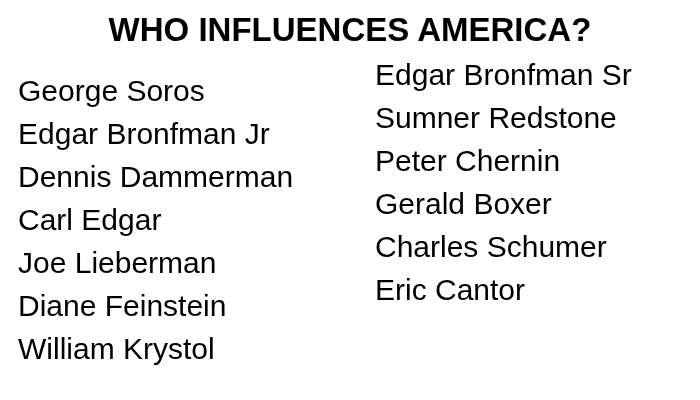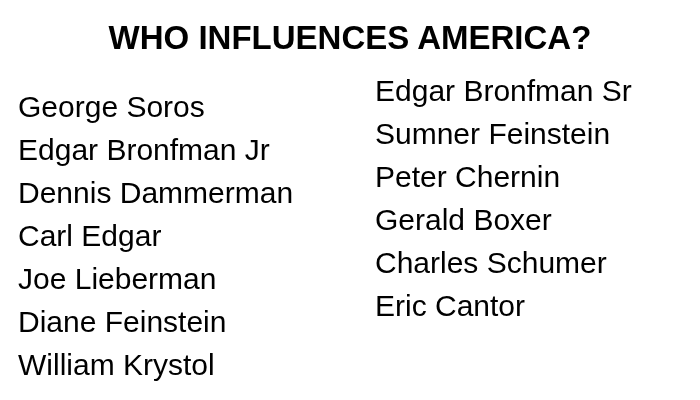--- a/index.html
+++ b/index.html
@@ -10,21 +10,21 @@
   .page {
     position: relative;
     width: 700px;
     height: 400px;
     background: #ffffff;
     color: #000000;
     font-family: "Liberation Sans", sans-serif;
     overflow: hidden;
   }
   .title {
-    margin: 12px;
+    margin: 4px;
     padding-top: 7px;
     text-align: center;
     font-size: 33px;
     font-weight: bold;
     line-height: 38px;
     white-space: nowrap;
   }
   .cols {
     display: flex;
     padding-left: 18px;
@@ -55,20 +55,20 @@
       <li>George Soros</li>
       <li>Edgar Bronfman Jr</li>
       <li>Dennis Dammerman</li>
       <li>Carl Edgar</li>
       <li>Joe Lieberman</li>
       <li>Diane Feinstein</li>
       <li>William Krystol</li>
     </ul>
     <ul class="col col-right">
       <li>Edgar Bronfman Sr</li>
-      <li>Sumner Feinstein</li>
+      <li>Sumner Redstone</li>
       <li>Peter Chernin</li>
       <li>Gerald Boxer</li>
       <li>Charles Schumer</li>
       <li>Eric Cantor</li>
     </ul>
   </div>
 </div>
 
 </body></html>

